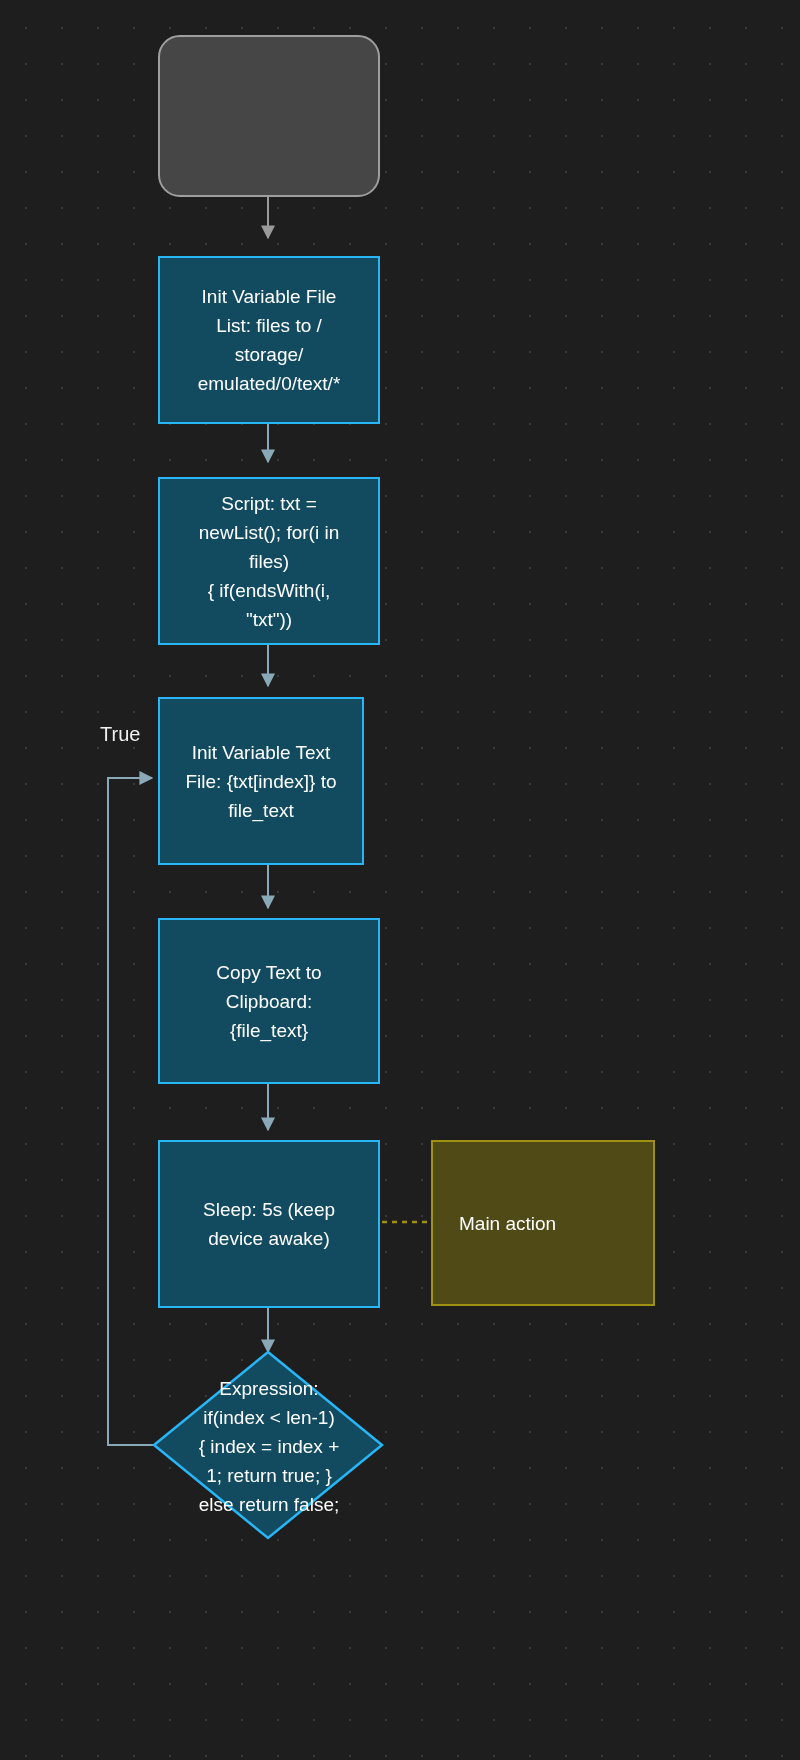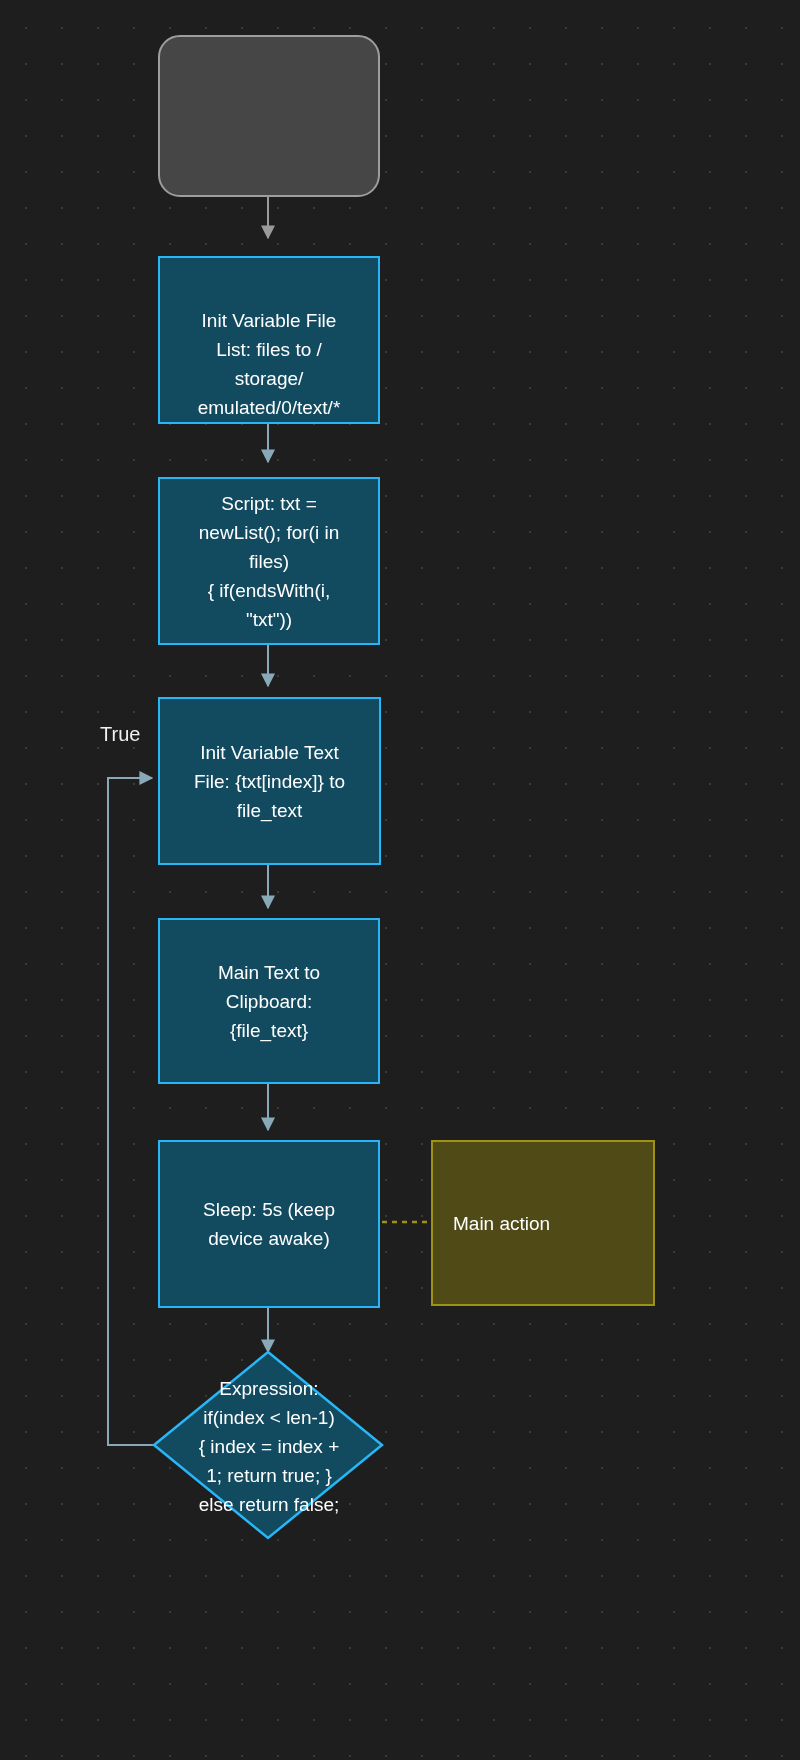--- a/index.html
+++ b/index.html
@@ -47,21 +47,21 @@
   .node-process {
     background: #124b60;
     border: 2.5px solid #29b6f6;
   }
   .node-note {
     background: #4f4a16;
     border: 2px solid #9e9113;
     color: #ffffff;
     font-size: 19px;
     justify-content: flex-start;
-    padding-left: 20px;
+    padding-left: 26px;
   }
   .node-decision {
     background: transparent;
     border: none;
     color: #ffffff;
     font-size: 19px;
     line-height: 29px;
     z-index: 4;
   }
   .edge-label {
@@ -104,43 +104,43 @@
 
     <path d="M 160 1445 L 108 1445 L 108 778 L 152 778" stroke="#8aa9b8" stroke-width="2" fill="none" marker-end="url(#arrow-blue)"></path>
 
     <polygon points="268,1352 382,1445 268,1538 154,1445" fill="#124b60" stroke="#29b6f6" stroke-width="2.5"></polygon>
   </svg>
 
   <div class="node node-start" style="left:158px; top:35px; width:222px; height:162px;">
     <span></span>
   </div>
 
-  <div class="node node-process" style="left:158px; top:256px; width:222px; height:168px;align-items:flex-end;">
+  <div class="node node-process" style="left:158px; top:256px; width:222px; height:168px;">
     <span>Init Variable File
 List: files to /
 storage/
 emulated/0/text/*</span>
   </div>
 
   <div class="node node-process" style="left:158px; top:477px; width:222px; height:168px;align-items:center;">
     <span>Script: txt =
 newList(); for(i in
 files)
 { if(endsWith(i,
 "txt"))</span>
   </div>
 
-  <div class="node node-process" style="left:158px; top:697px; width:223px; height:168px;">
+  <div class="node node-process" style="left:158px; top:697px; width:206px; height:168px;">
     <span>Init Variable Text
 File: {txt[index]} to
 file_text</span>
   </div>
 
   <div class="node node-process" style="left:158px; top:918px; width:222px; height:166px;">
-    <span>Main Text to
+    <span>Copy Text to
 Clipboard:
 {file_text}</span>
   </div>
 
   <div class="node node-process" style="left:158px; top:1140px; width:222px; height:168px;">
     <span>Sleep: 5s (keep
 device awake)</span>
   </div>
 
   <div class="node node-note" style="left:431px; top:1140px; width:224px; height:166px;">

